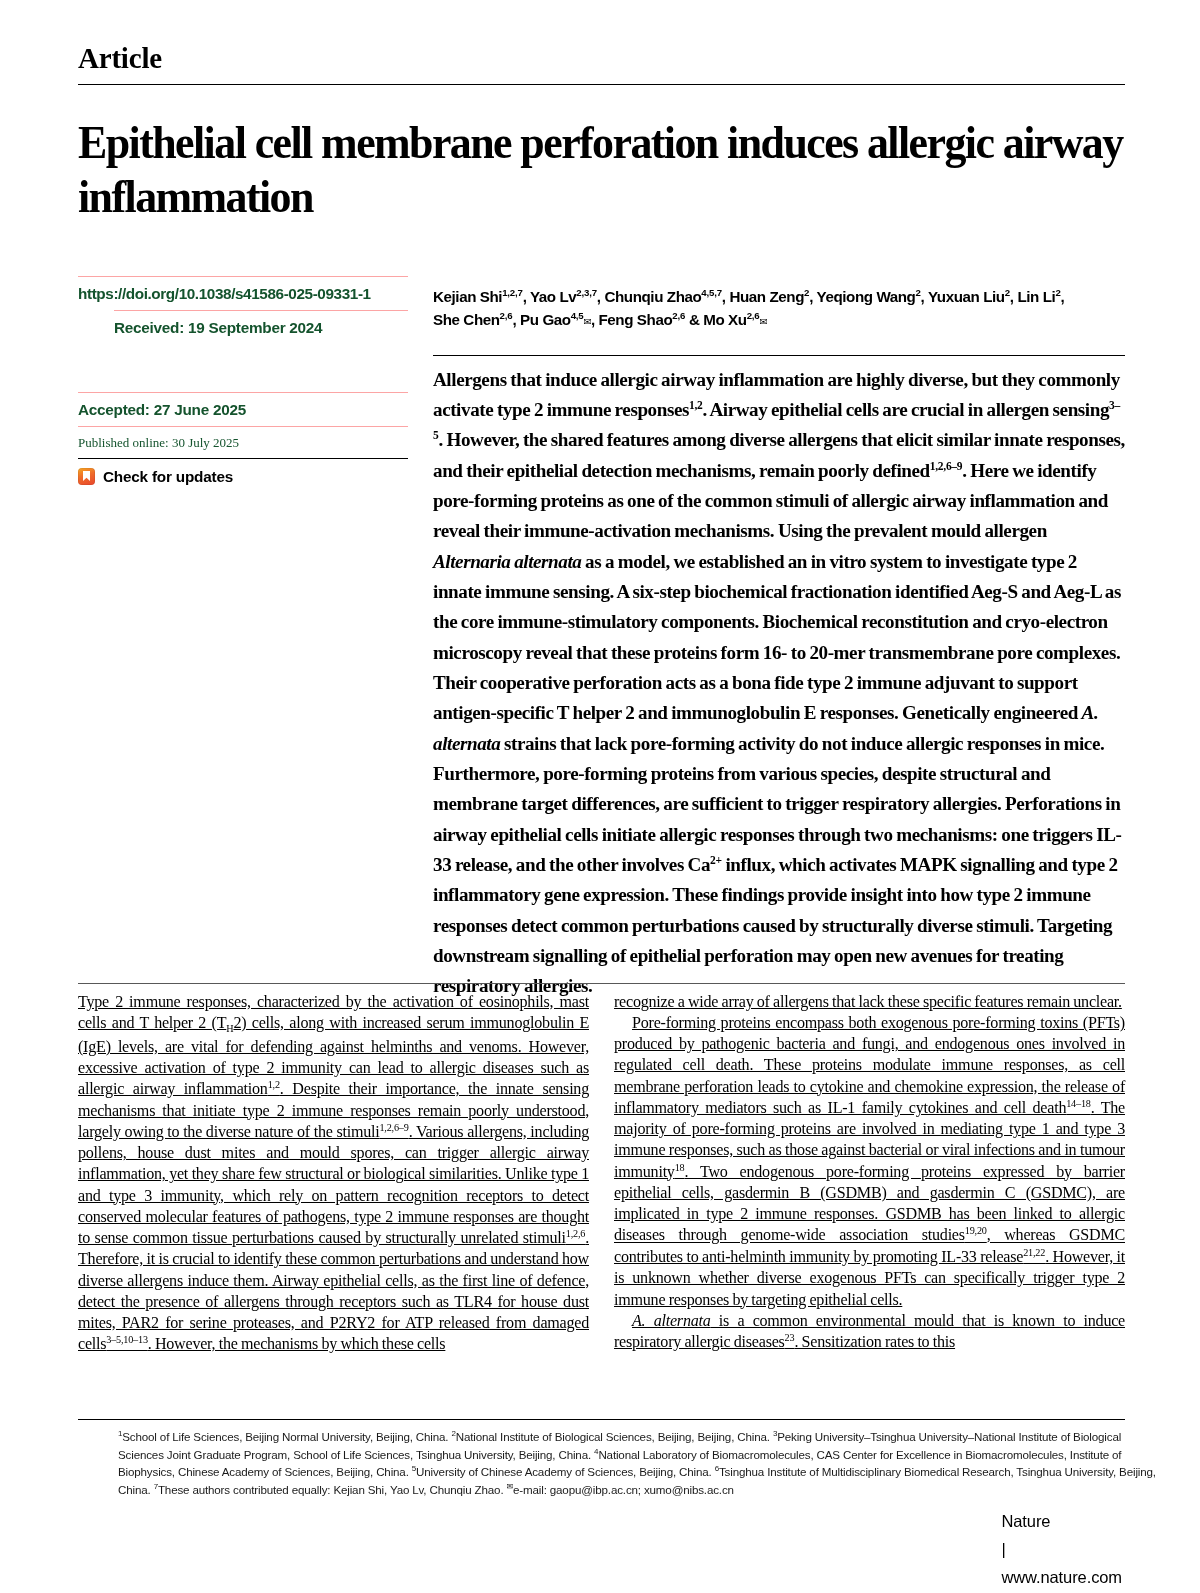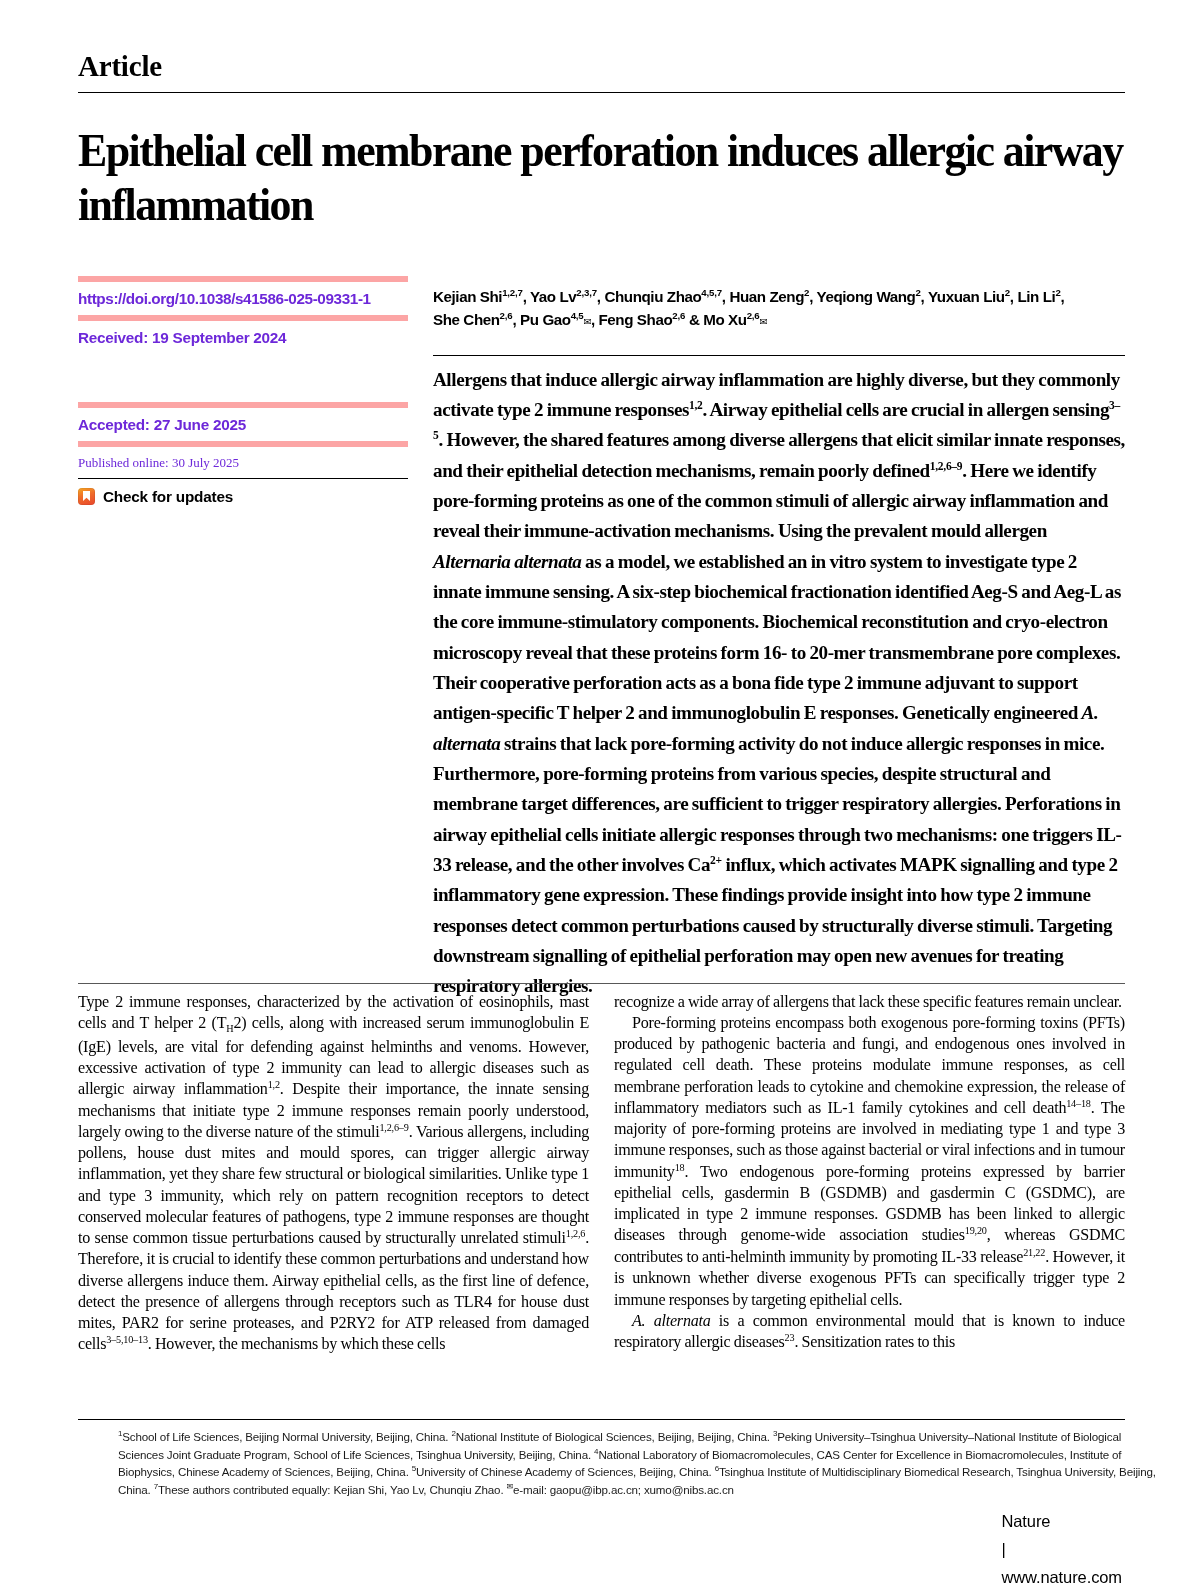--- a/index.html
+++ b/index.html
@@ -28,21 +28,20 @@
     top: 44px;
     width: 1047px;
   }
   .article-label {
     font-family: "Liberation Serif", serif;
     font-weight: bold;
     font-size: 29px;
     letter-spacing: -0.2px;
     line-height: 1.0;
     color: #000;
-    margin-top: 8px;
   }
   .title-rule {
     border-top: 1.6px solid #000;
     margin-top: 11px;
     margin-bottom: 6px;
   }
   .article-title {
     font-family: "Liberation Serif", serif;
     font-weight: bold;
     font-size: 47px;
@@ -56,30 +55,30 @@
 
   
   .meta-col {
     position: absolute;
     left: 78px;
     top: 276px;
     width: 330px;
     font-family: "Liberation Sans", sans-serif;
   }
   .meta-row {
-    border-top: 6px solid #fca5a5;
+    border-top: 1px solid #fca5a5;
     font-size: 15.3px;
     line-height: 1.0;
     padding: 9px 0 9px 0;
     letter-spacing: -0.25px;
-    color: #6d28d9;
+    color: #14532d;
     white-space: nowrap;
   }
   .meta-row.doi { font-weight: 600; letter-spacing: -0.4px; }
-  .meta-row.received { font-weight: 600; }
+  .meta-row.received { font-weight: 600; margin-left: 36px; }
   .meta-row.accepted { font-weight: 600; margin-top: 47px; }
   .meta-row.published {
     font-family: "Liberation Serif", serif;
     font-weight: normal;
     font-size: 13px;
     letter-spacing: 0px;
   }
   .check-row {
     border-top: 1px solid #000;
     padding-top: 9px;
@@ -160,20 +159,21 @@
     width: 1047px;
     border-top: 1.3px solid #585858;
   }
   .body-cols {
     position: absolute;
     left: 78px;
     top: 991px;
     width: 1047px;
     display: flex;
     gap: 25px;
+    text-decoration: underline;
   }
   .col {
     width: 511px;
     font-family: "Liberation Serif", serif;
     font-size: 16.1px;
     line-height: 1.315;
     letter-spacing: -0.24px;
     text-align: justify;
     color: #000;
     word-spacing: -0.45px;

